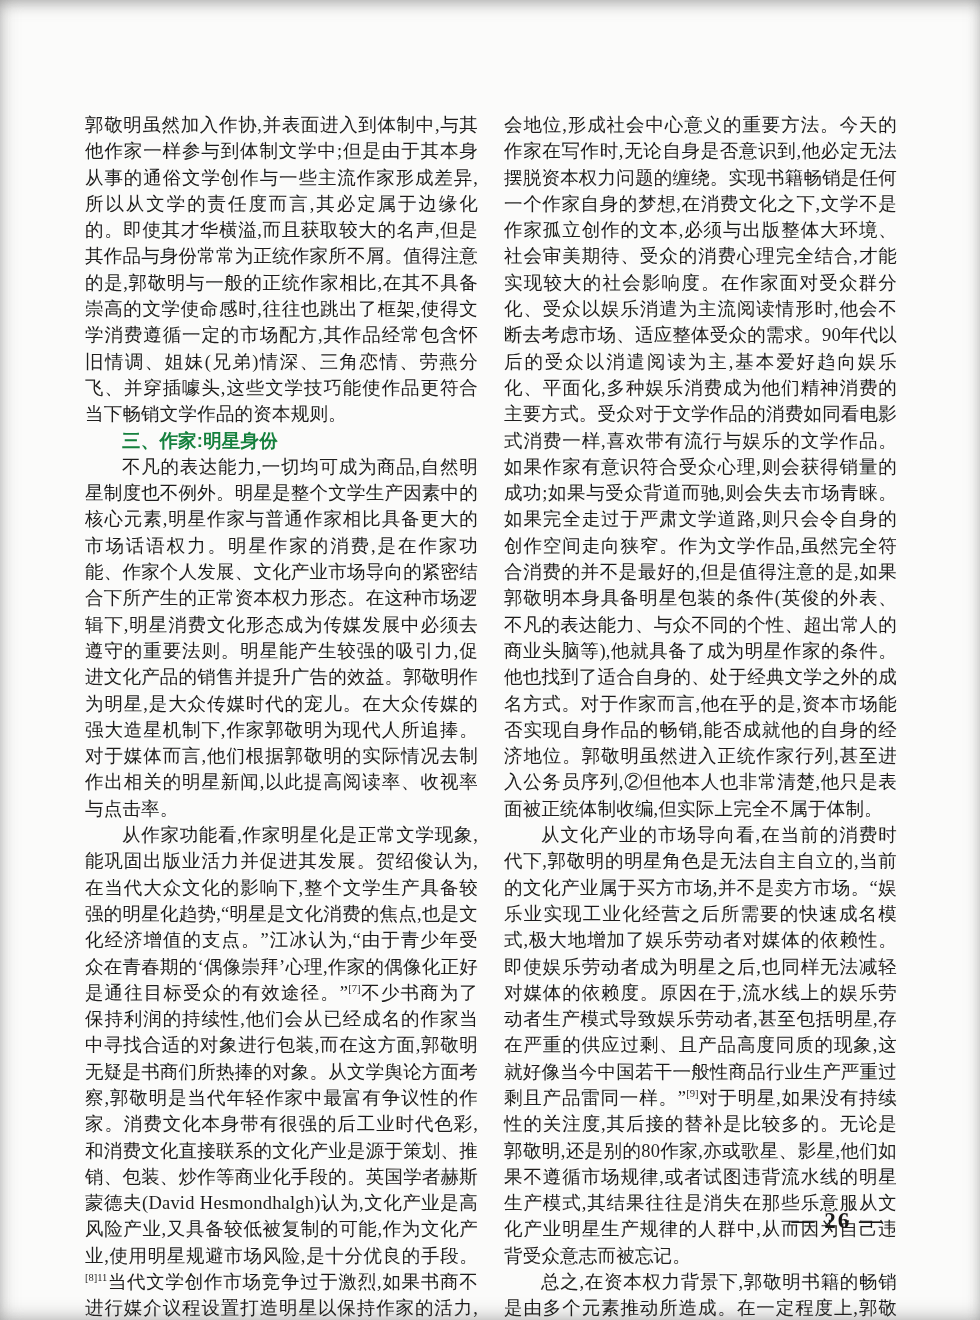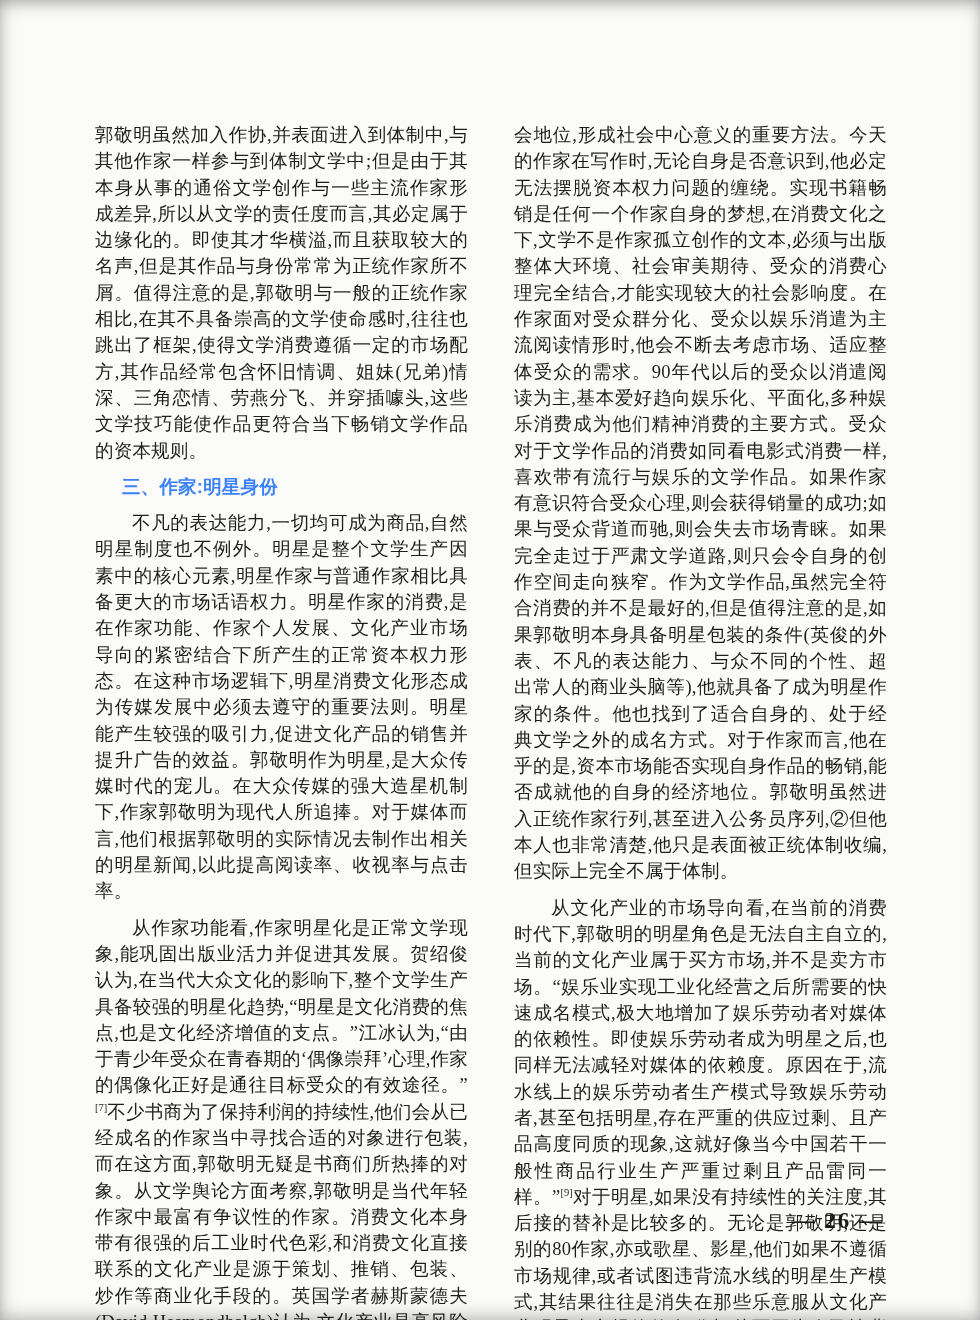--- a/index.html
+++ b/index.html
@@ -20,28 +20,28 @@
     position:absolute;left:85px;top:112px;width:812px;
     display:flex;gap:26px;
   }
   .col{
     width:393px;
     font-size:18.5px;line-height:26.3px;
     color:#1e1d1c;
     text-align:justify;
     letter-spacing:.2px;
   }
-  .col p{margin:10px;text-indent:2em;}
+  .col p{margin:0;text-indent:2em;}
   .col p.no-indent{text-indent:0;}
   .section-heading{
     font-family:"Liberation Sans","DejaVu Sans",sans-serif;
     font-weight:700;
     font-size:18.5px;line-height:26.3px;
     text-indent:2em;
-    color:#3b82f6;
+    color:#15803d;
   }
   sup{font-size:10.5px;line-height:0;vertical-align:super;letter-spacing:0;}
   .page-number{
     position:absolute;top:1208px;right:96px;
     font-weight:700;font-size:23px;letter-spacing:2px;
     color:#1a1918;
     font-family:"Liberation Serif","DejaVu Serif",serif;
   }
 </style>
 </head>

